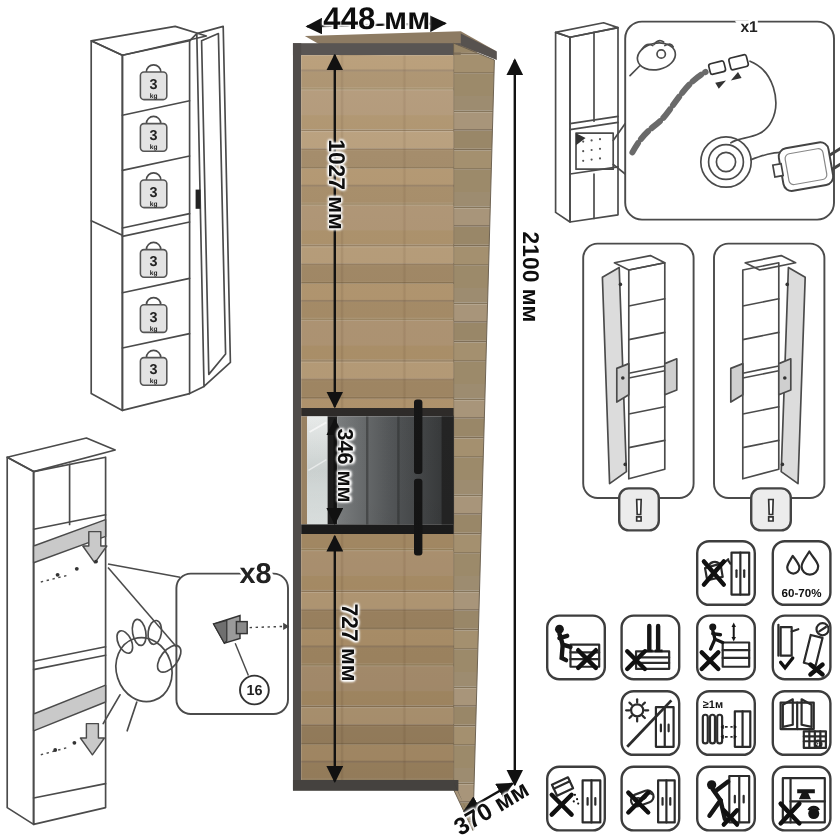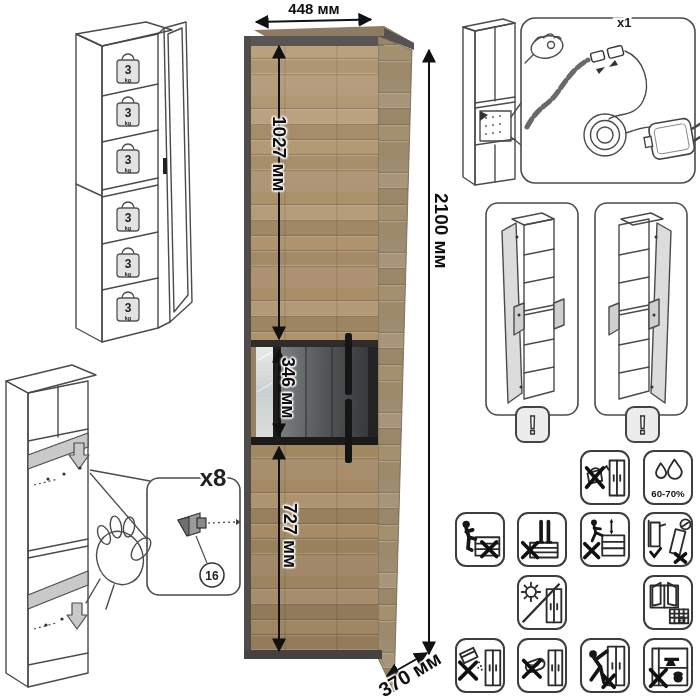--- a/index.html
+++ b/index.html
@@ -232,21 +232,21 @@
     <g stroke="#111" stroke-width="2">
       <line x1="256" y1="22" x2="371" y2="19.5" marker-start="url(#ah)" marker-end="url(#ah)"></line>
       <line x1="279" y1="46" x2="279" y2="339" marker-start="url(#ah)" marker-end="url(#ah)"></line>
       <line x1="279" y1="350" x2="279" y2="436" marker-start="url(#ah)" marker-end="url(#ah)"></line>
       <line x1="279" y1="447" x2="279" y2="651" marker-start="url(#ah)" marker-end="url(#ah)"></line>
       <line x1="429" y1="50" x2="429" y2="654" marker-start="url(#ah)" marker-end="url(#ah)"></line>
       <line x1="387" y1="676" x2="427" y2="653" marker-start="url(#ah)" marker-end="url(#ah)"></line>
     </g>
   </svg>
 
-  <div class="dim" style="left:258px;top:0;width:112px;text-align:center;font-size:15px">448 мм</div>
+  <div class="dim" style="left:258px;top:0;width:112px;text-align:center;font-size:26px">448 мм</div>
   <div class="dim dim-v" style="left:268px;top:116px;font-size:19px">1027 мм</div>
   <div class="dim dim-v" style="left:277px;top:357px;font-size:18px">346 мм</div>
   <div class="dim dim-v" style="left:279px;top:503px;font-size:19px">727 мм</div>
   <div class="dim dim-v" style="left:430px;top:193px;font-size:19px">2100 мм</div>
   <div class="dim" style="left:366px;top:663px;width:88px;text-align:center;font-size:20px;transform:rotate(-31deg)">370 мм</div>
 
   <svg class="fig" style="left:455px;top:5px" width="245" height="185" viewBox="0 0 245 185">
     <g class="lineart">
       <polygon points="8,22 48,14 60,18 20,26"></polygon>
       <polygon points="8,22 20,26 20,180 8,172"></polygon>
@@ -484,20 +484,40 @@
         <line x1="20" y1="6" x2="18" y2="8"></line>
           <line x1="8" y1="18" x2="6" y2="20"></line>
         <rect x="30" y="10" width="16" height="36"></rect>
           <line x1="38" y1="10" x2="38" y2="46"></line>
         <line x1="34.5" y1="26" x2="34.5" y2="32"></line>
           <line x1="41.5" y1="26" x2="41.5" y2="32"></line>
         </g>
       <line x1="4" y1="46" x2="44" y2="4" stroke="#2b2b2b" stroke-width="2.5"></line>
     </svg>
   </div>
+  <div class="tile" style="left:580px;top:575px">
+    <svg width="50" height="50" viewBox="0 0 50 50">
+      <text class="pictext" x="4" y="11" font-size="10">≥1м</text>
+      <g class="pic" stroke-width="1.8">
+        <rect x="4" y="17" width="4.5" height="26" rx="2.2"></rect>
+        <rect x="10.5" y="17" width="4.5" height="26" rx="2.2"></rect>
+        <rect x="17" y="17" width="4.5" height="26" rx="2.2"></rect>
+        <rect x="33" y="14" width="14" height="32"></rect>
+          <line x1="40" y1="14" x2="40" y2="46"></line>
+      </g>
+      <g stroke="#2b2b2b" stroke-width="1.5" stroke-dasharray="2.5,2.5">
+        <line x1="24" y1="28" x2="31" y2="28"></line>
+          <line x1="24" y1="37" x2="31" y2="37"></line>
+      </g>
+      <polygon class="solid" points="23,26 23,30 20,28"></polygon>
+        <polygon class="solid" points="32,26 32,30 35,28"></polygon>
+      <polygon class="solid" points="23,35 23,39 20,37"></polygon>
+        <polygon class="solid" points="32,35 32,39 35,37"></polygon>
+    </svg>
+  </div>
   <div class="tile" style="left:643px;top:575px">
     <svg width="50" height="50" viewBox="0 0 50 50">
       <g class="pic" stroke-width="1.6">
         <rect x="6" y="6" width="30" height="24"></rect>
           <line x1="21" y1="6" x2="21" y2="30"></line>
         <polygon points="8,8 17,3 17,26 8,28"></polygon>
           <polygon points="34,8 25,3 25,26 34,28"></polygon>
       </g>
       <g class="pic" stroke-width="1.2">
         <rect x="27" y="32" width="20" height="15"></rect>

